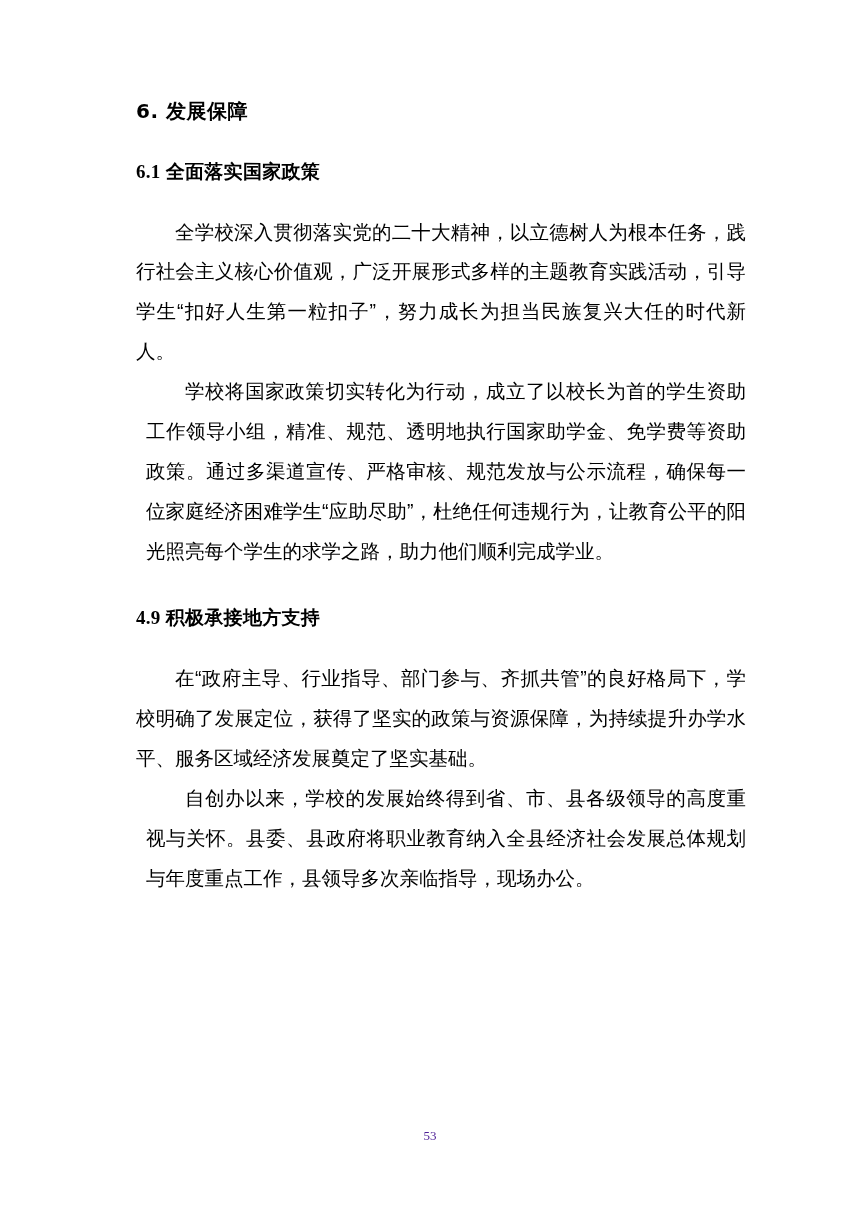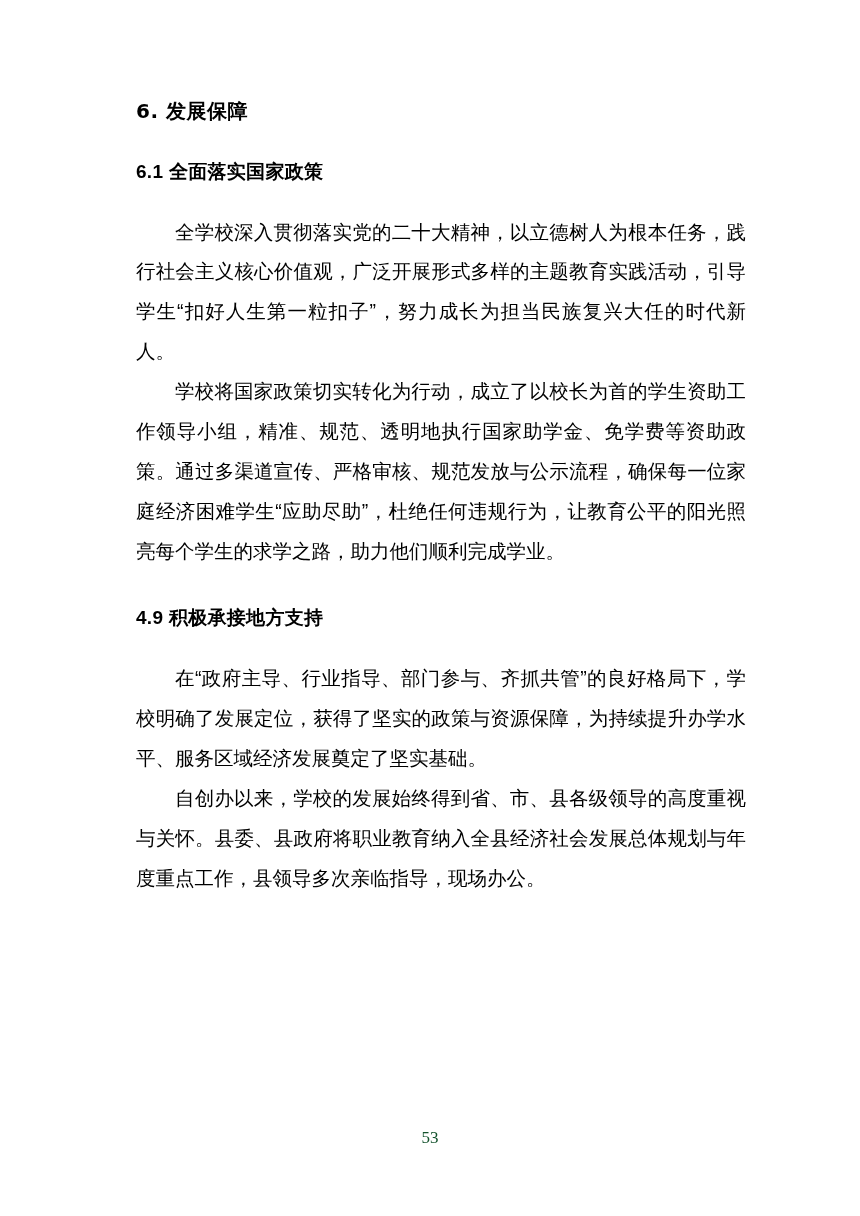--- a/index.html
+++ b/index.html
@@ -32,21 +32,21 @@
   h1.doc-h1 {
     font-family: "DejaVu Sans", sans-serif;
     font-size: 20px;
     font-weight: bold;
     margin: 0 0 0 0;
     padding: 0;
     line-height: 1.5;
     letter-spacing: 0.5px;
   }
   h2.doc-h2 {
-    font-family: Liberation Sans, sans-serif;
+    font-family: Liberation Serif, serif;
     font-size: 19px;
     font-weight: bold;
     margin: 0;
     padding: 0;
     line-height: 1.5;
     letter-spacing: 0.3px;
   }
   .spacer-h1-h2 { height: 32px; }
   .spacer-h2-p { height: 26px; }
   .spacer-p-h2 { height: 32px; }
@@ -55,30 +55,31 @@
     font-size: 19.5px;
     line-height: 2.05;
     margin: 0;
     padding: 0;
     text-align: justify;
     text-justify: inter-ideograph;
     text-indent: 2em;
   }
   p.doc-p + p.doc-p {
     margin-top: 0;
+    margin-left: 10px;
   }
   .footer {
     position: absolute;
     left: 0;
     top: 1128px;
     width: 860px;
     text-align: center;
     font-family: "Liberation Serif", serif;
-    font-size: 17px;
-    color: #14532d;
+    font-size: 13px;
+    color: #4c1d95;
   }
 </style>
 </head>
 <body>
 
 <div class="page">
   <div class="content">
 
     <h1 class="doc-h1">6. 发展保障</h1>
 

